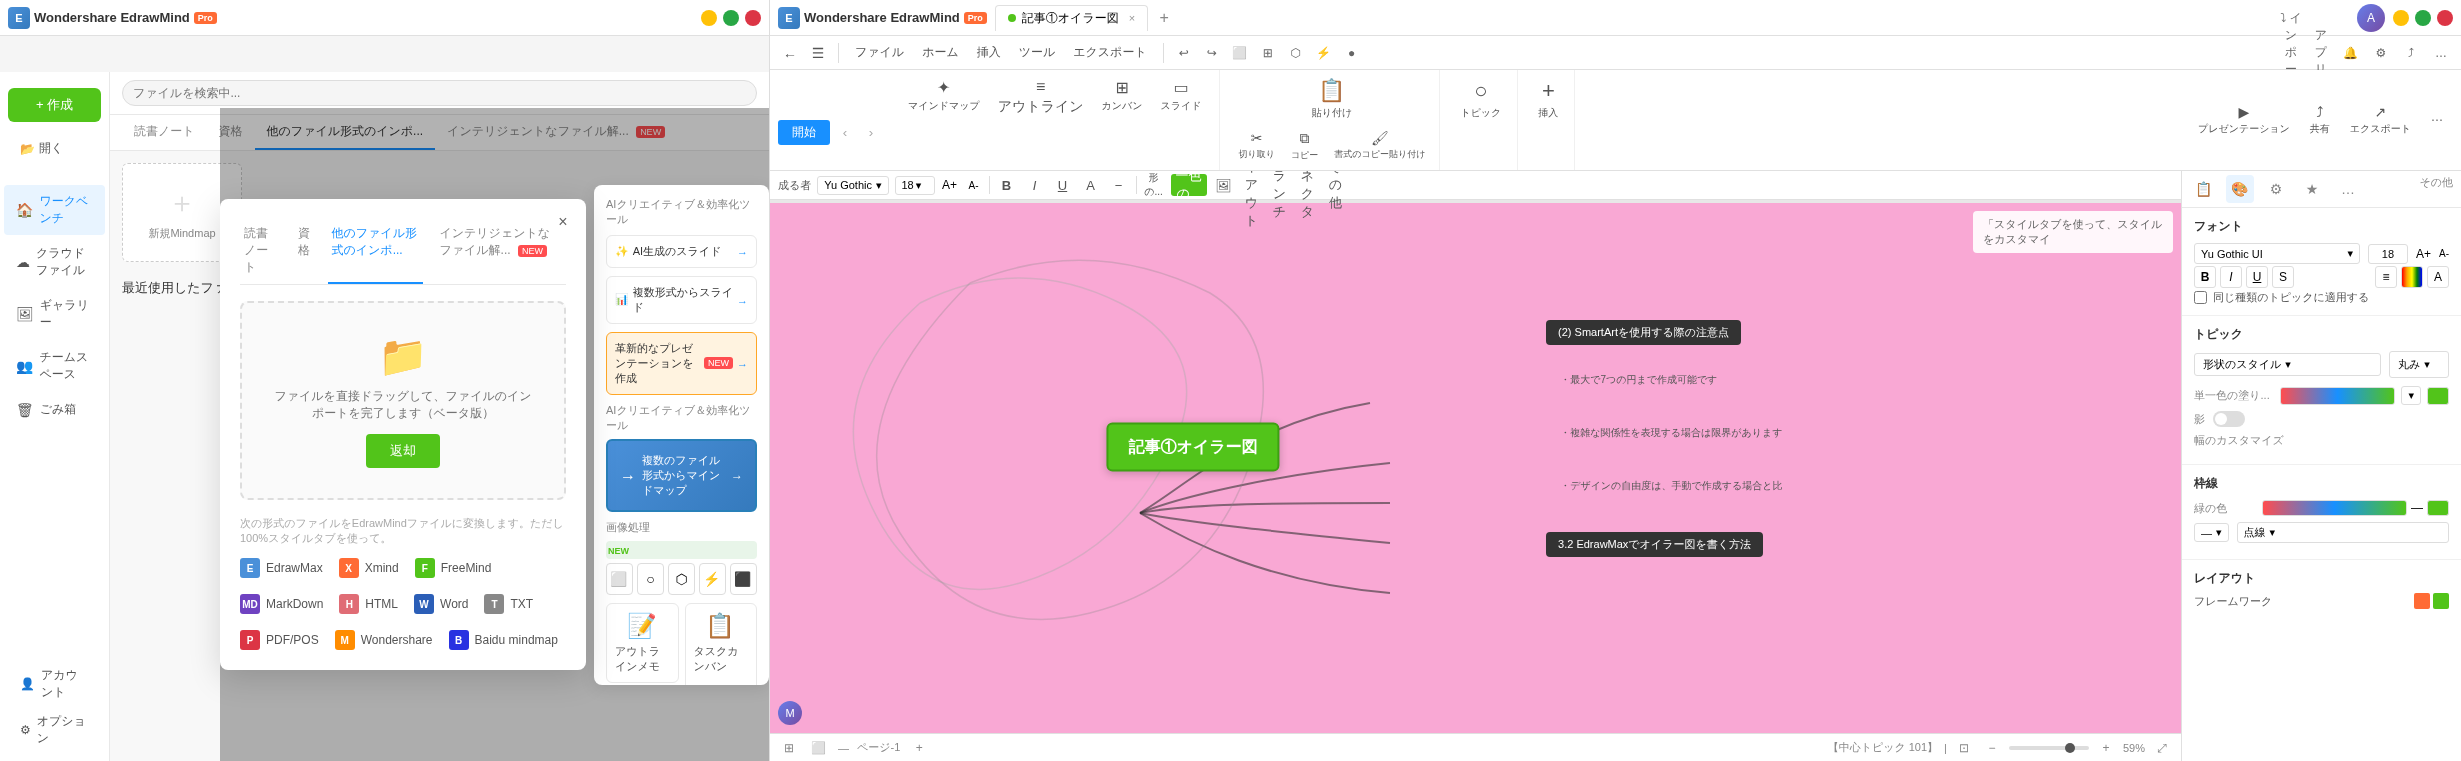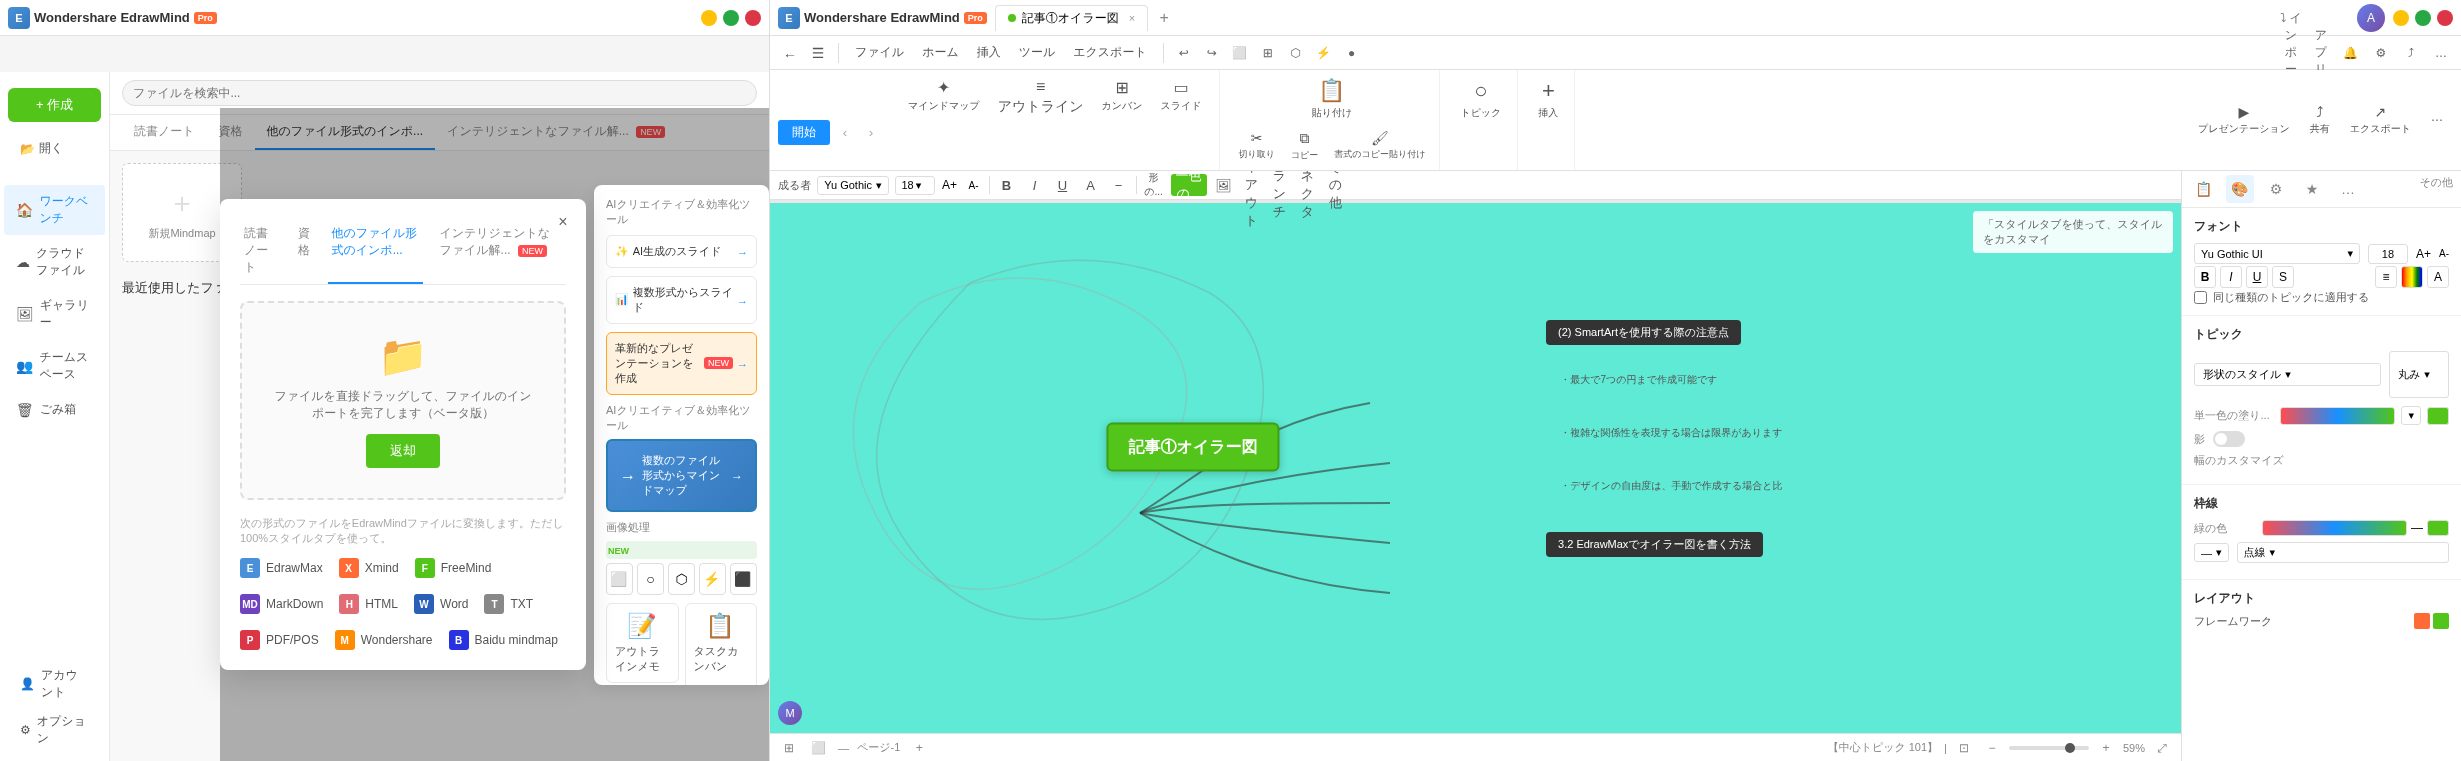--- a/index.html
+++ b/index.html
@@ -674,21 +674,21 @@
       display: flex;
       align-items: center;
       gap: 4px;
       flex: 1;
       cursor: pointer;
     }
 
     .roundness-selector {
       border: 1px solid #ddd;
       border-radius: 3px;
-      padding: 15px 8px;
+      padding: 5px 8px;
       font-size: 11px;
       display: flex;
       align-items: center;
       gap: 4px;
       width: 60px;
       cursor: pointer;
     }
 
     .color-row {
       display: flex;
@@ -1358,21 +1358,21 @@
 
         <button class="fmt-btn" style="font-size:10px;">形の...</button>
         <button class="fmt-btn" style="background:#52c41a;color:white;border-radius:3px;width:36px;">一色の...</button>
         <button class="fmt-btn">🖼</button>
         <button class="fmt-btn">レイアウト</button>
         <button class="fmt-btn">ブランチ</button>
         <button class="fmt-btn">コネクタ</button>
         <button class="fmt-btn">その他</button>
       </div>
 
-      <div style="position:absolute;top:32px;left:0;right:0;bottom:28px;overflow:hidden;background:#5eead4;">
+      <div style="position:absolute;top:32px;left:0;right:0;bottom:28px;overflow:hidden;background:#f9a8d4;">
 
         <div style="position:absolute;top:8px;right:8px;background:rgba(255,255,255,0.9);padding:6px 10px;border-radius:4px;font-size:11px;color:#666;max-width:200px;">
           <span>「スタイルタブを使って、スタイルをカスタマイ</span>
         </div>
 
         <svg style="position:absolute;top:0;left:0;width:100%;height:100%;pointer-events:none;">
 
           <path d="M 370 310 C 420 280, 480 220, 600 200" stroke="#333" stroke-width="2" fill="none" opacity="0.6"></path>
           <path d="M 370 310 C 420 290, 520 270, 620 260" stroke="#333" stroke-width="2" fill="none" opacity="0.6"></path>
           <path d="M 370 310 C 420 300, 520 300, 620 300" stroke="#333" stroke-width="2" fill="none" opacity="0.6"></path>

